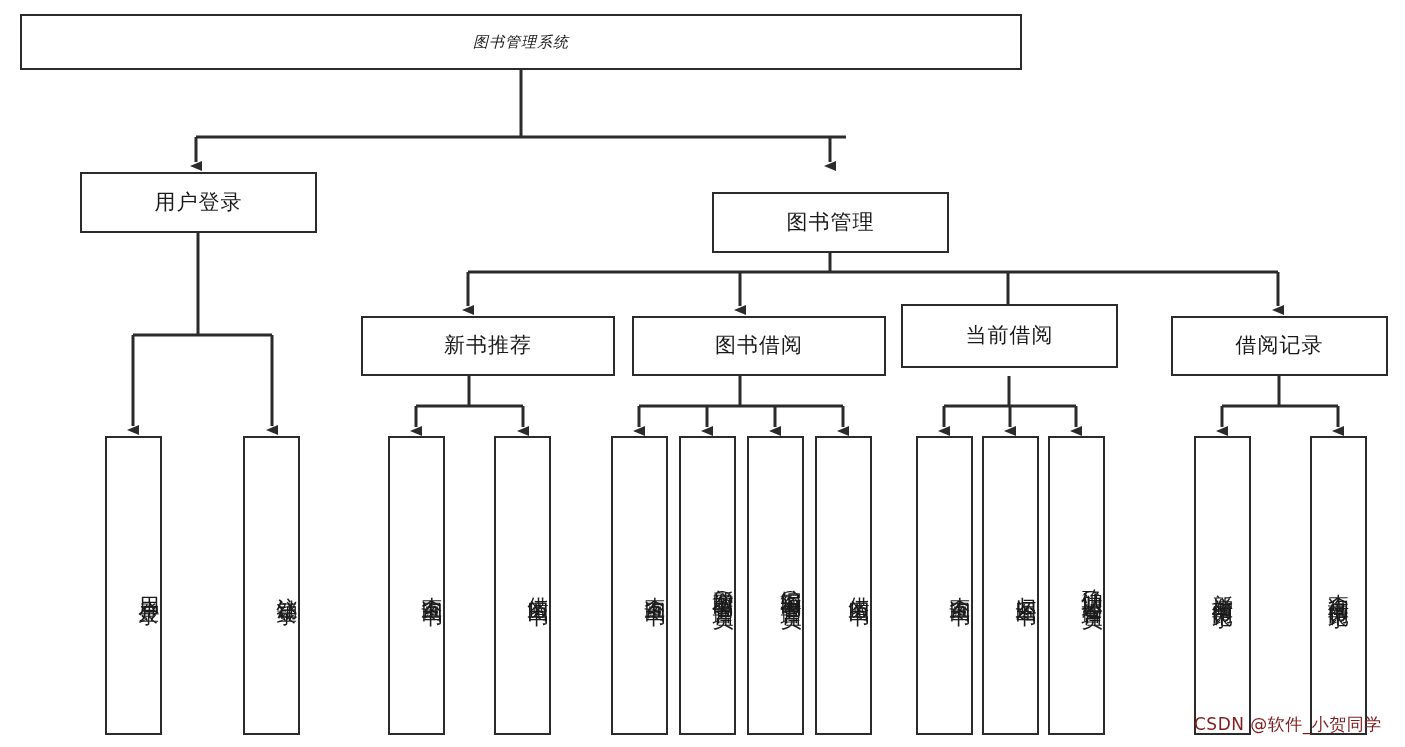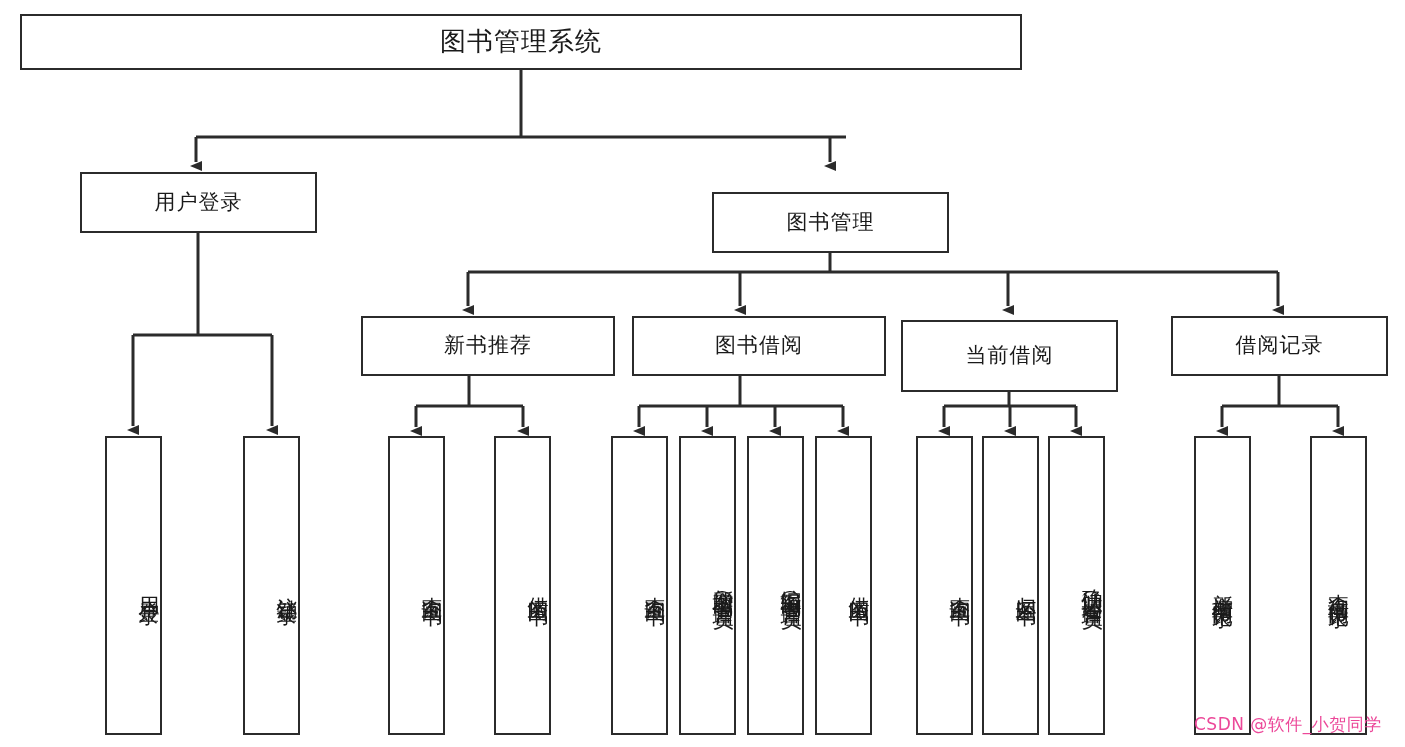--- a/index.html
+++ b/index.html
@@ -33,21 +33,22 @@
     align-items: center;
     justify-content: center;
     color: #1a1a1a;
   }
   .node.horiz {
     font-size: 21px;
     letter-spacing: 1px;
     line-height: 1.2;
   }
   .node.root {
-    font-size: 26px;
+    font-size: 15px;
+    font-style: italic;
   }
   .node.leaf {
     font-size: 21px;
     writing-mode: vertical-rl;
     text-orientation: upright;
     letter-spacing: 3px;
     line-height: 1.05;
     padding: 8px 0;
     align-items: flex-start;
     justify-content: center;
@@ -58,21 +59,21 @@
     white-space: nowrap;
   }
   .node.leaf.push {
     align-items: center;
   }
   #watermark {
     position: absolute;
     left: 1194px;
     top: 713px;
     font-size: 17px;
-    color: #ec4899;
+    color: #7f1d1d;
     white-space: nowrap;
     letter-spacing: 0.5px;
   }
 </style>
 </head>
 <body>
 
 <div id="canvas">
 
   <svg id="edges" viewBox="0 0 1405 747" xmlns="http://www.w3.org/2000/svg">
@@ -135,21 +136,21 @@
   <div class="node horiz" style="left:712px; top:172px; width:237px; height:61px;margin-top:20px;">
     <span>图书管理</span>
   </div>
 
   <div class="node horiz" style="left:361px; top:316px; width:254px; height:60px;">
     <span>新书推荐</span>
   </div>
   <div class="node horiz" style="left:632px; top:316px; width:254px; height:60px;">
     <span>图书借阅</span>
   </div>
-  <div class="node horiz" style="left:901px; top:320px; width:217px; height:72px;">
+  <div class="node horiz" style="left:901px; top:304px; width:217px; height:64px;">
     <span>当前借阅</span>
   </div>
   <div class="node horiz" style="left:1171px; top:316px; width:217px; height:60px;">
     <span>借阅记录</span>
   </div>
 
   <div class="node leaf" style="left:105px; top:436px; width:57px; height:299px;">
     <span class="leaf-text">用户登录</span>
   </div>
   <div class="node leaf" style="left:243px; top:436px; width:57px; height:299px;">

